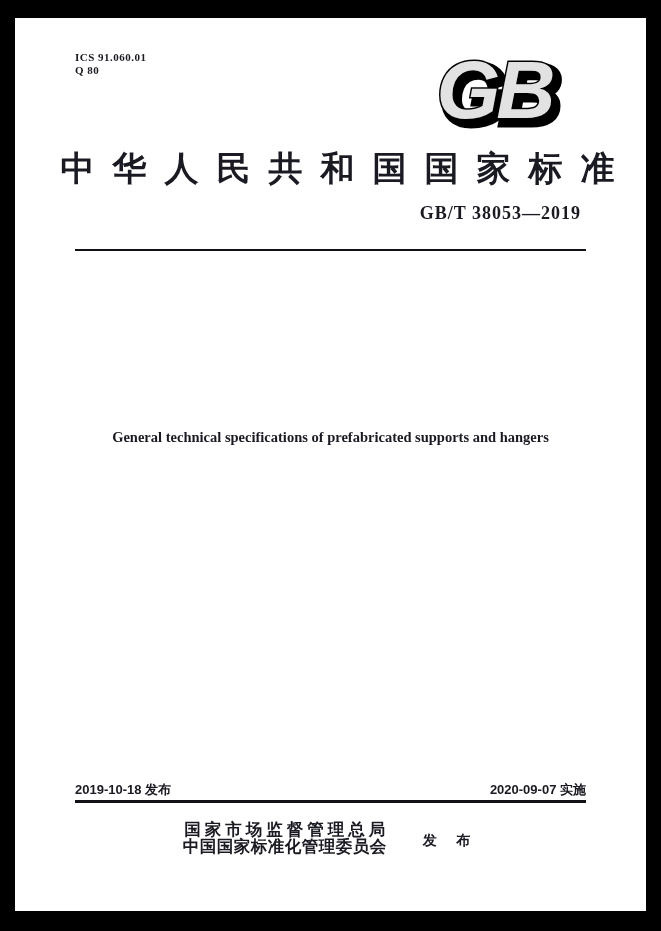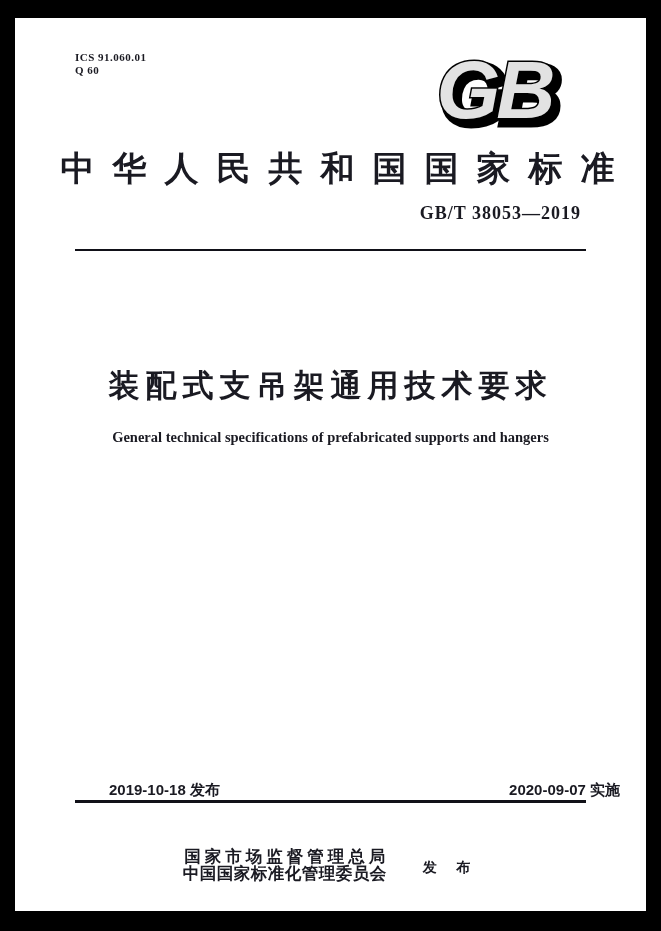--- a/index.html
+++ b/index.html
@@ -44,60 +44,59 @@
     white-space:nowrap;
   }
   .english-title{
     left:0;top:429px;width:661px;text-align:center;
     font-size:14.5px;font-weight:bold;
   }
   .date-row{
     left:75px;top:781px;width:511px;
     display:flex;justify-content:space-between;
     font-family:"Liberation Sans","DejaVu Sans",sans-serif;
-    font-size:15px;font-weight:bold;margin-left:34px;
+    font-size:13px;font-weight:bold;
   }
   .issuer-row{
     left:0;top:821px;width:661px;
-    display:flex;justify-content:center;align-items:center;gap:36px;margin-top:27px;
+    display:flex;justify-content:center;align-items:center;gap:36px;
   }
   .issuer-col{
     font-size:16.5px;font-weight:bold;line-height:17px;
     text-align:center;white-space:nowrap;
   }
   .issuer-line-1{letter-spacing:4px;margin-right:-4px;}
   .issuer-line-2{letter-spacing:0.5px;}
   .release-label{
     font-size:14px;font-weight:bold;letter-spacing:8px;
     margin-top:6px;white-space:nowrap;
   }
 </style>
 </head>
 <body>
 
 <div class="canvas">
   <div class="paper"></div>
 
   <div class="abs ics-block">
     <div>ICS 91.060.01</div>
-    <div>Q 60</div>
+    <div>Q 80</div>
   </div>
 
   <svg class="abs gb-logo" viewBox="0 0 160 92">
     <text x="84" y="74" text-anchor="middle" font-family="Liberation Sans, DejaVu Sans, sans-serif" font-size="82" font-weight="bold" font-style="italic" letter-spacing="-4" fill="#000000" stroke="#000000" stroke-width="9" transform="translate(5,5)">GB</text>
     <text x="84" y="74" text-anchor="middle" font-family="Liberation Sans, DejaVu Sans, sans-serif" font-size="82" font-weight="bold" font-style="italic" letter-spacing="-4" fill="#e2e2e2" stroke="#000000" stroke-width="3" paint-order="stroke">GB</text>
   </svg>
 
   <div class="abs header-title">中华人民共和国国家标准</div>
 
   <div class="abs std-number">GB/T 38053—2019</div>
 
   <div class="abs rule rule-top"></div>
 
-  <div class="abs main-title">装配式支吊架通用技术要求</div>
 
   <div class="abs english-title">General technical specifications of prefabricated supports and hangers</div>
 
   <div class="abs date-row">
     <span>2019-10-18 发布</span>
     <span>2020-09-07 实施</span>
   </div>
 
   <div class="abs rule rule-bottom"></div>
 

